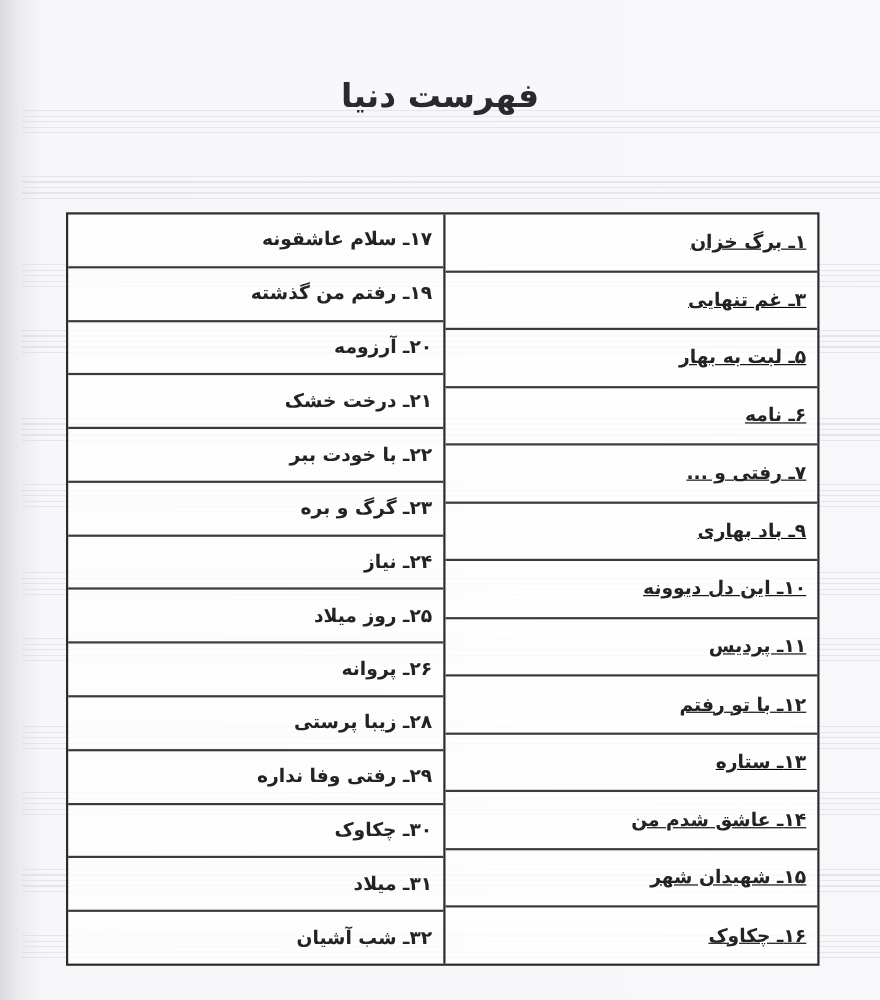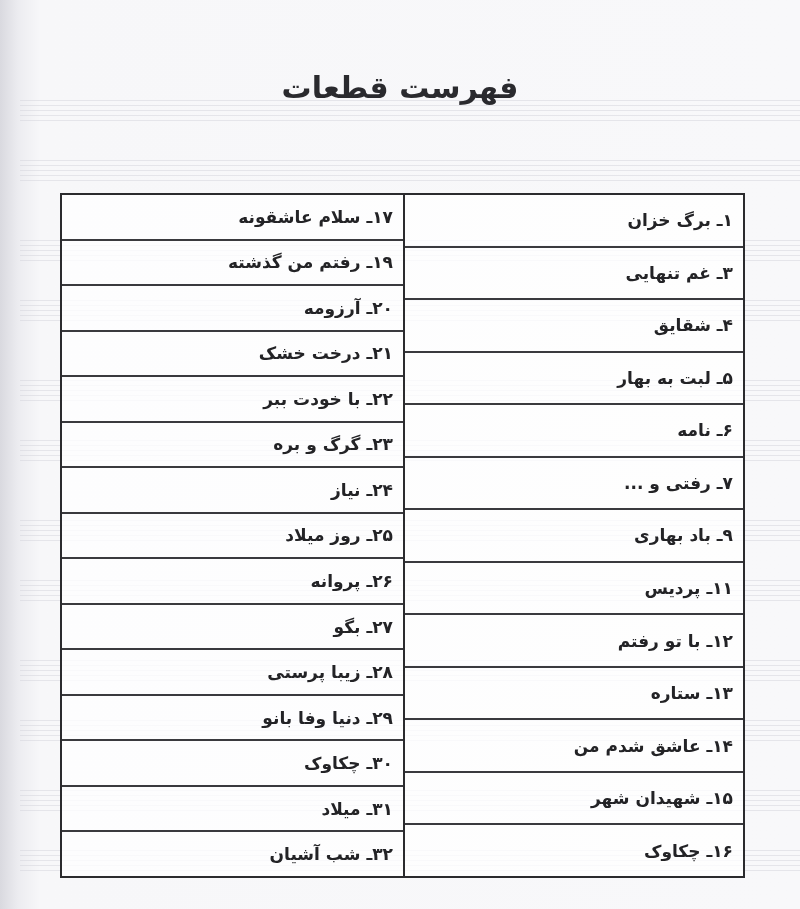--- a/index.html
+++ b/index.html
@@ -63,20 +63,21 @@
       grid-template-columns: 343px 1fr;
       background: rgba(255,255,255,0.78);
       direction: ltr;
     }
     .col {
       display: flex;
       flex-direction: column;
     }
     .col-right {
       order: 2;
+      text-decoration: underline;
     }
     .col-left {
       order: 1;
       border-right: 2px solid #2b2b2e;
     }
     .cell {
       flex: 1;
       border-bottom: 2px solid #3a3a3e;
       box-sizing: border-box;
       display: flex;
@@ -107,50 +108,49 @@
     <div class="staff-line-group" style="top:380px;"></div>
     <div class="staff-line-group" style="top:440px;"></div>
     <div class="staff-line-group" style="top:520px;"></div>
     <div class="staff-line-group" style="top:580px;"></div>
     <div class="staff-line-group" style="top:660px;"></div>
     <div class="staff-line-group" style="top:720px;"></div>
     <div class="staff-line-group" style="top:790px;"></div>
     <div class="staff-line-group" style="top:850px;"></div>
   </div>
 
-  <div class="title">فهرست قطعات</div>
+  <div class="title">فهرست دنیا</div>
 
   <div class="toc-table">
     <div class="col col-right">
       <div class="cell">۱ـ برگ خزان</div>
       <div class="cell">۳ـ غم تنهایی</div>
-      <div class="cell">۴ـ شقایق</div>
       <div class="cell">۵ـ لبت به بهار</div>
       <div class="cell">۶ـ نامه</div>
       <div class="cell">۷ـ رفتی و ...</div>
       <div class="cell">۹ـ باد بهاری</div>
+      <div class="cell">۱۰ـ این دل دیوونه</div>
       <div class="cell">۱۱ـ پردیس</div>
       <div class="cell">۱۲ـ با تو رفتم</div>
       <div class="cell">۱۳ـ ستاره</div>
       <div class="cell">۱۴ـ عاشق شدم من</div>
       <div class="cell">۱۵ـ شهیدان شهر</div>
       <div class="cell">۱۶ـ چکاوک</div>
     </div>
     <div class="col col-left">
       <div class="cell">۱۷ـ سلام عاشقونه</div>
       <div class="cell">۱۹ـ رفتم من گذشته</div>
       <div class="cell">۲۰ـ آرزومه</div>
       <div class="cell">۲۱ـ درخت خشک</div>
       <div class="cell">۲۲ـ با خودت ببر</div>
       <div class="cell">۲۳ـ گرگ و بره</div>
       <div class="cell">۲۴ـ نیاز</div>
       <div class="cell">۲۵ـ روز میلاد</div>
       <div class="cell">۲۶ـ پروانه</div>
-      <div class="cell">۲۷ـ بگو</div>
       <div class="cell">۲۸ـ زیبا پرستی</div>
-      <div class="cell">۲۹ـ دنیا وفا بانو</div>
+      <div class="cell">۲۹ـ رفتی وفا نداره</div>
       <div class="cell">۳۰ـ چکاوک</div>
       <div class="cell">۳۱ـ میلاد</div>
       <div class="cell">۳۲ـ شب آشیان</div>
     </div>
   </div>
 
 </div>
 
 </body></html>

